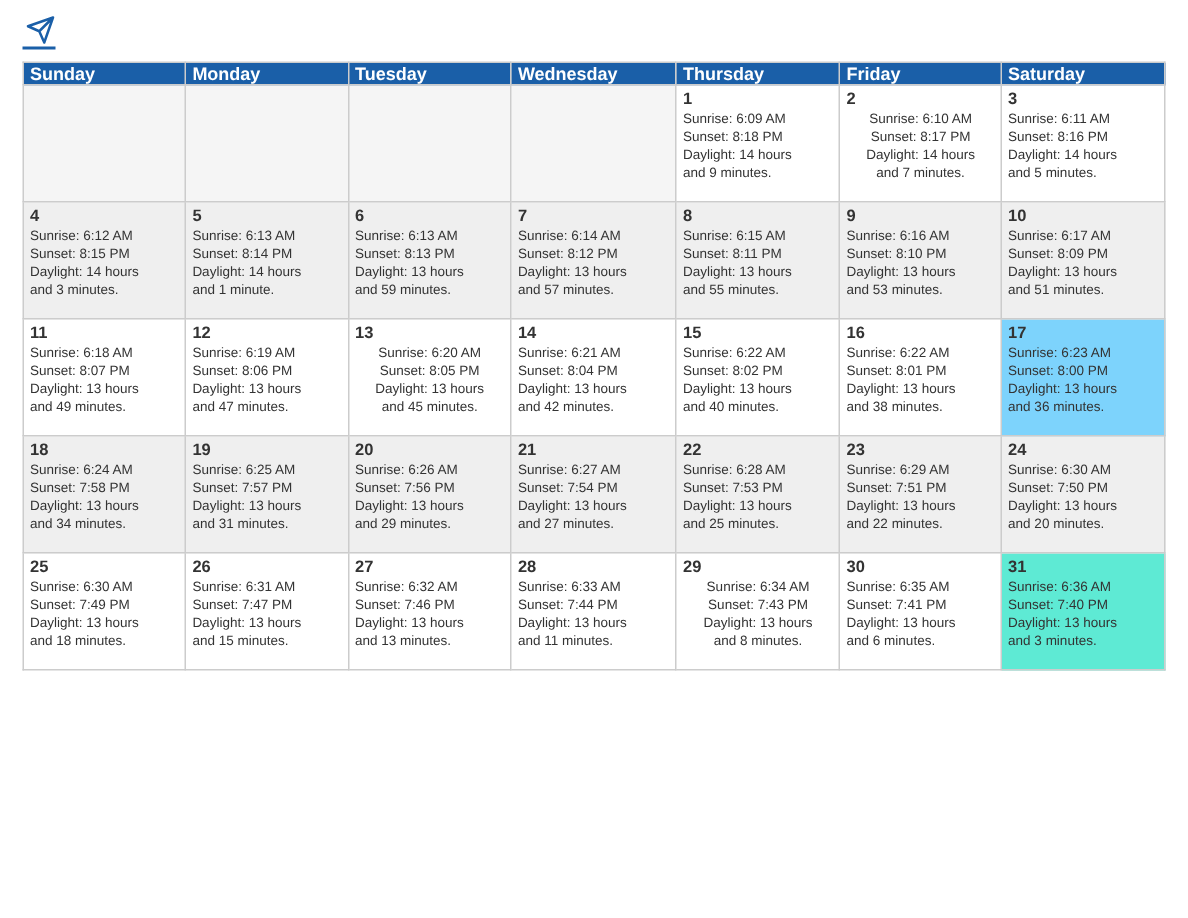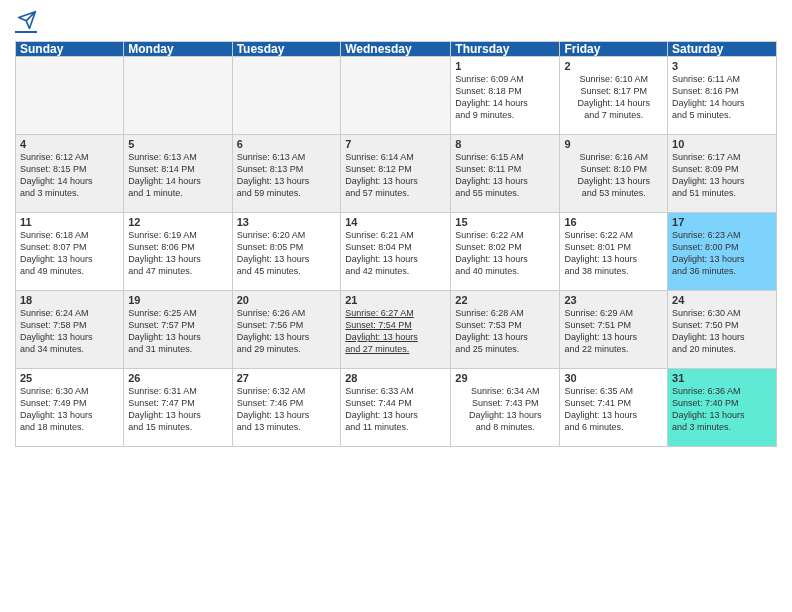--- a/index.html
+++ b/index.html
@@ -201,21 +201,21 @@
           </td>
           <td style="background: rgb(239, 239, 239);">
             <span class="day-num">8</span>
             <div class="day-info" style="white-space: pre-line;">Sunrise: 6:15 AM
 Sunset: 8:11 PM
 Daylight: 13 hours
 and 55 minutes.</div>
           </td>
           <td style="background: rgb(239, 239, 239);">
             <span class="day-num">9</span>
-            <div class="day-info" style="white-space: pre-line; text-align: center;">Sunrise: 6:16 AM
+            <div class="day-info" style="white-space: pre-line;">Sunrise: 6:16 AM
 Sunset: 8:10 PM
 Daylight: 13 hours
 and 53 minutes.</div>
           </td>
           <td style="background: rgb(239, 239, 239);">
             <span class="day-num">10</span>
             <div class="day-info" style="white-space: pre-line;">Sunrise: 6:17 AM
 Sunset: 8:09 PM
 Daylight: 13 hours
 and 51 minutes.</div>
@@ -231,21 +231,21 @@
           </td>
           <td style="background: rgb(255, 255, 255);">
             <span class="day-num">12</span>
             <div class="day-info" style="white-space: pre-line;">Sunrise: 6:19 AM
 Sunset: 8:06 PM
 Daylight: 13 hours
 and 47 minutes.</div>
           </td>
           <td style="background: rgb(255, 255, 255);">
             <span class="day-num">13</span>
-            <div class="day-info" style="white-space: pre-line;">Sunrise: 6:20 AM
+            <div class="day-info" style="white-space: pre-line; text-align: center;">Sunrise: 6:20 AM
 Sunset: 8:05 PM
 Daylight: 13 hours
 and 45 minutes.</div>
           </td>
           <td style="background: rgb(255, 255, 255);">
             <span class="day-num">14</span>
             <div class="day-info" style="white-space: pre-line;">Sunrise: 6:21 AM
 Sunset: 8:04 PM
 Daylight: 13 hours
 and 42 minutes.</div>
@@ -289,21 +289,21 @@
           </td>
           <td style="background: rgb(239, 239, 239);">
             <span class="day-num">20</span>
             <div class="day-info" style="white-space: pre-line;">Sunrise: 6:26 AM
 Sunset: 7:56 PM
 Daylight: 13 hours
 and 29 minutes.</div>
           </td>
           <td style="background: rgb(239, 239, 239);">
             <span class="day-num">21</span>
-            <div class="day-info" style="white-space: pre-line; text-decoration: underline;">Sunrise: 6:27 AM
+            <div class="day-info" style="white-space: pre-line;">Sunrise: 6:27 AM
 Sunset: 7:54 PM
 Daylight: 13 hours
 and 27 minutes.</div>
           </td>
           <td style="background: rgb(239, 239, 239);">
             <span class="day-num">22</span>
             <div class="day-info" style="white-space: pre-line;">Sunrise: 6:28 AM
 Sunset: 7:53 PM
 Daylight: 13 hours
 and 25 minutes.</div>

